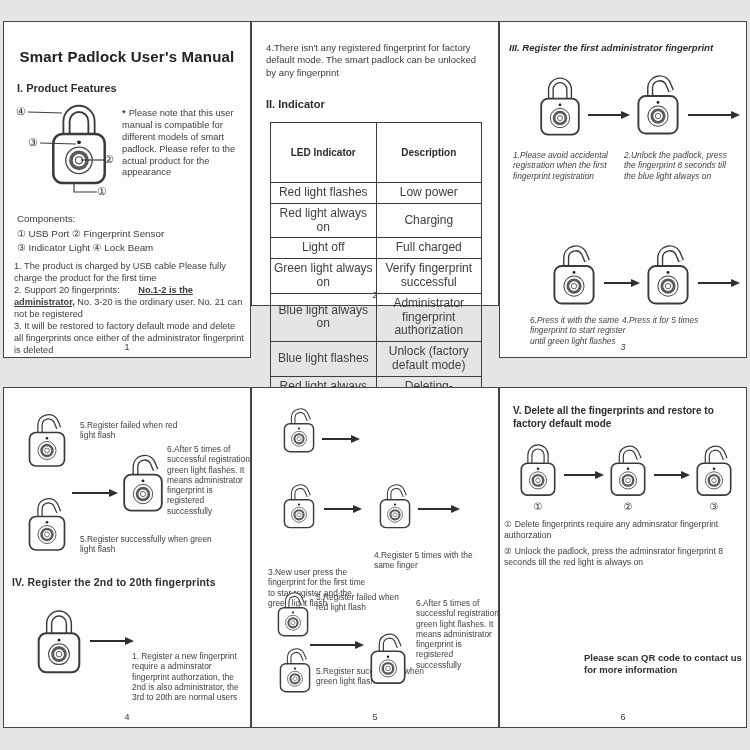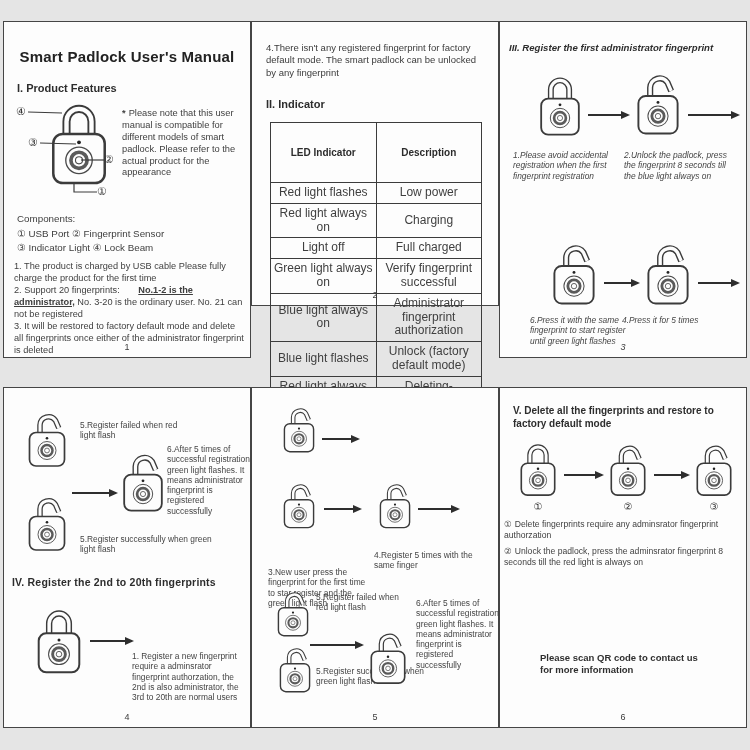--- a/index.html
+++ b/index.html
@@ -252,17 +252,17 @@
     <svg class="lock" style="left:190px;top:48px;width:48px;height:63px;">
         <use href="#lk-open"></use>
       </svg>
     <span class="lknum" style="left:14px;top:113px;width:48px;">①</span>
     <span class="lknum" style="left:104px;top:113px;width:48px;">②</span>
     <span class="lknum" style="left:190px;top:113px;width:48px;">③</span>
 
     <div class="p6-item" style="top:131px;"><span class="n">①</span><span>Delete fingerprints require any adminsrator fingerprint authorzation</span></div>
     <div class="p6-item" style="top:158px;"><span class="n">②</span><span>Unlock the padlock, press the adminsrator fingerprint 8 seconds till the red light is always on</span></div>
 
-    <div class="p6-note" style="top:264px;">Please scan QR code to contact us for more information</div>
+    <div class="p6-note" style="top:264px;margin-left:44px;">Please scan QR code to contact us for more information</div>
     <div class="pagenum">6</div>
   </div>
 
 </div>
 
 </body></html>

